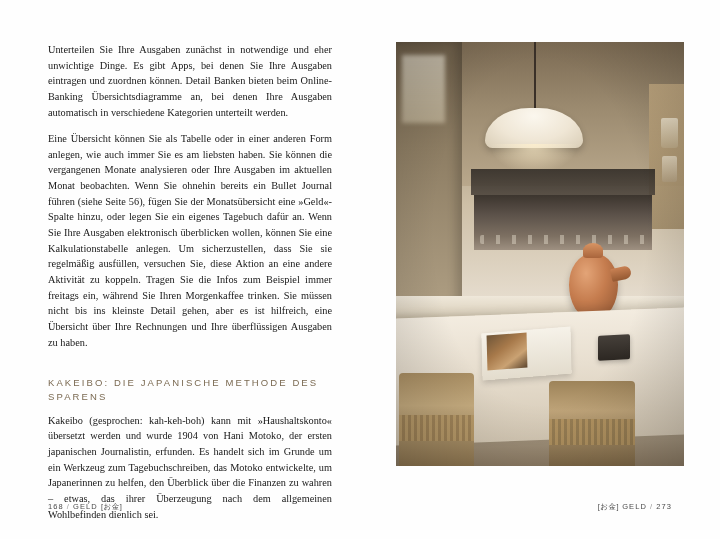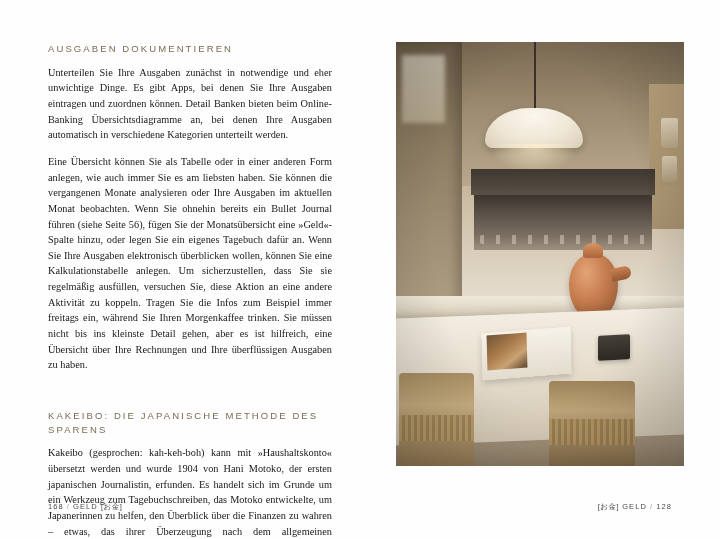--- a/index.html
+++ b/index.html
@@ -40,21 +40,21 @@
     font-family: "Liberation Sans", sans-serif;
     font-size: 9.5px;
     letter-spacing: 2.1px;
     color: #7b6a52;
     text-transform: uppercase;
     font-weight: 400;
     margin: 0 0 9px 0;
     line-height: 1.45;
   }
   .section-heading.second {
-    margin-top: 36px;
+    margin-top: 26px;
   }
   p.body {
     font-family: "Liberation Serif", serif;
     font-size: 10.3px;
     line-height: 1.52;
     text-align: justify;
     margin: 0 0 11px 0;
     color: #181818;
     hyphens: auto;
   }
@@ -242,21 +242,20 @@
   .folio .sep { color: #9a9a9a; padding: 0 3px; }
   .folio .jp { letter-spacing: 0.5px; }
 </style>
 </head>
 <body>
 
 <div class="spread">
 
   <div class="page page-left">
 
-    <h2 class="section-heading">AUSGABEN DOKUMENTIEREN</h2>
 
     <p class="body">Unterteilen Sie Ihre Ausgaben zunächst in notwendige und eher unwichtige Dinge. Es gibt Apps, bei denen Sie Ihre Ausgaben eintragen und zuordnen können. Detail Banken bieten beim Online-Banking Übersichtsdiagramme an, bei denen Ihre Ausgaben automatisch in verschiedene Kategorien unterteilt werden.</p>
 
     <p class="body">Eine Übersicht können Sie als Tabelle oder in einer anderen Form anlegen, wie auch immer Sie es am liebsten haben. Sie können die vergangenen Monate analysieren oder Ihre Ausgaben im aktuellen Monat beobachten. Wenn Sie ohnehin bereits ein Bullet Journal führen (siehe Seite 56), fügen Sie der Monatsübersicht eine »Geld«-Spalte hinzu, oder legen Sie ein eigenes Tagebuch dafür an. Wenn Sie Ihre Ausgaben elektronisch überblicken wollen, können Sie eine Kalkulationstabelle anlegen. Um sicherzustellen, dass Sie sie regelmäßig ausfüllen, versuchen Sie, diese Aktion an eine andere Aktivität zu koppeln. Tragen Sie die Infos zum Beispiel immer freitags ein, während Sie Ihren Morgenkaffee trinken. Sie müssen nicht bis ins kleinste Detail gehen, aber es ist hilfreich, eine Übersicht über Ihre Rechnungen und Ihre überflüssigen Ausgaben zu haben.</p>
 
     <h2 class="section-heading second">KAKEIBO: DIE JAPANISCHE METHODE DES SPARENS</h2>
 
     <p class="body"><span class="it">Kakeibo</span><span> (gesprochen: kah-keh-boh) kann mit »Haushaltskonto« übersetzt werden und wurde 1904 von Hani Motoko, der ersten japanischen Journalistin, erfunden. Es handelt sich im Grunde um ein Werkzeug zum Tagebuchschreiben, das Motoko entwickelte, um Japanerinnen zu helfen, den Überblick über die Finanzen zu wahren – etwas, das ihrer Überzeugung nach dem allgemeinen Wohlbefinden dienlich sei.</span></p>
 
     <div class="folio folio-left">
@@ -292,17 +291,17 @@
         <div class="ph-chair-l"></div>
         <div class="ph-chair-l-seat"></div>
         <div class="ph-chair-r"></div>
         <div class="ph-chair-r-seat"></div>
         <div class="ph-vignette"></div>
       </div>
     </div>
 
     <div class="folio folio-right">
       <span class="jp">[お金]</span>
-      <span>GELD</span><span class="sep">/</span><span class="num">128</span>
+      <span>GELD</span><span class="sep">/</span><span class="num">273</span>
     </div>
   </div>
 
 </div>
 
 </body></html>

